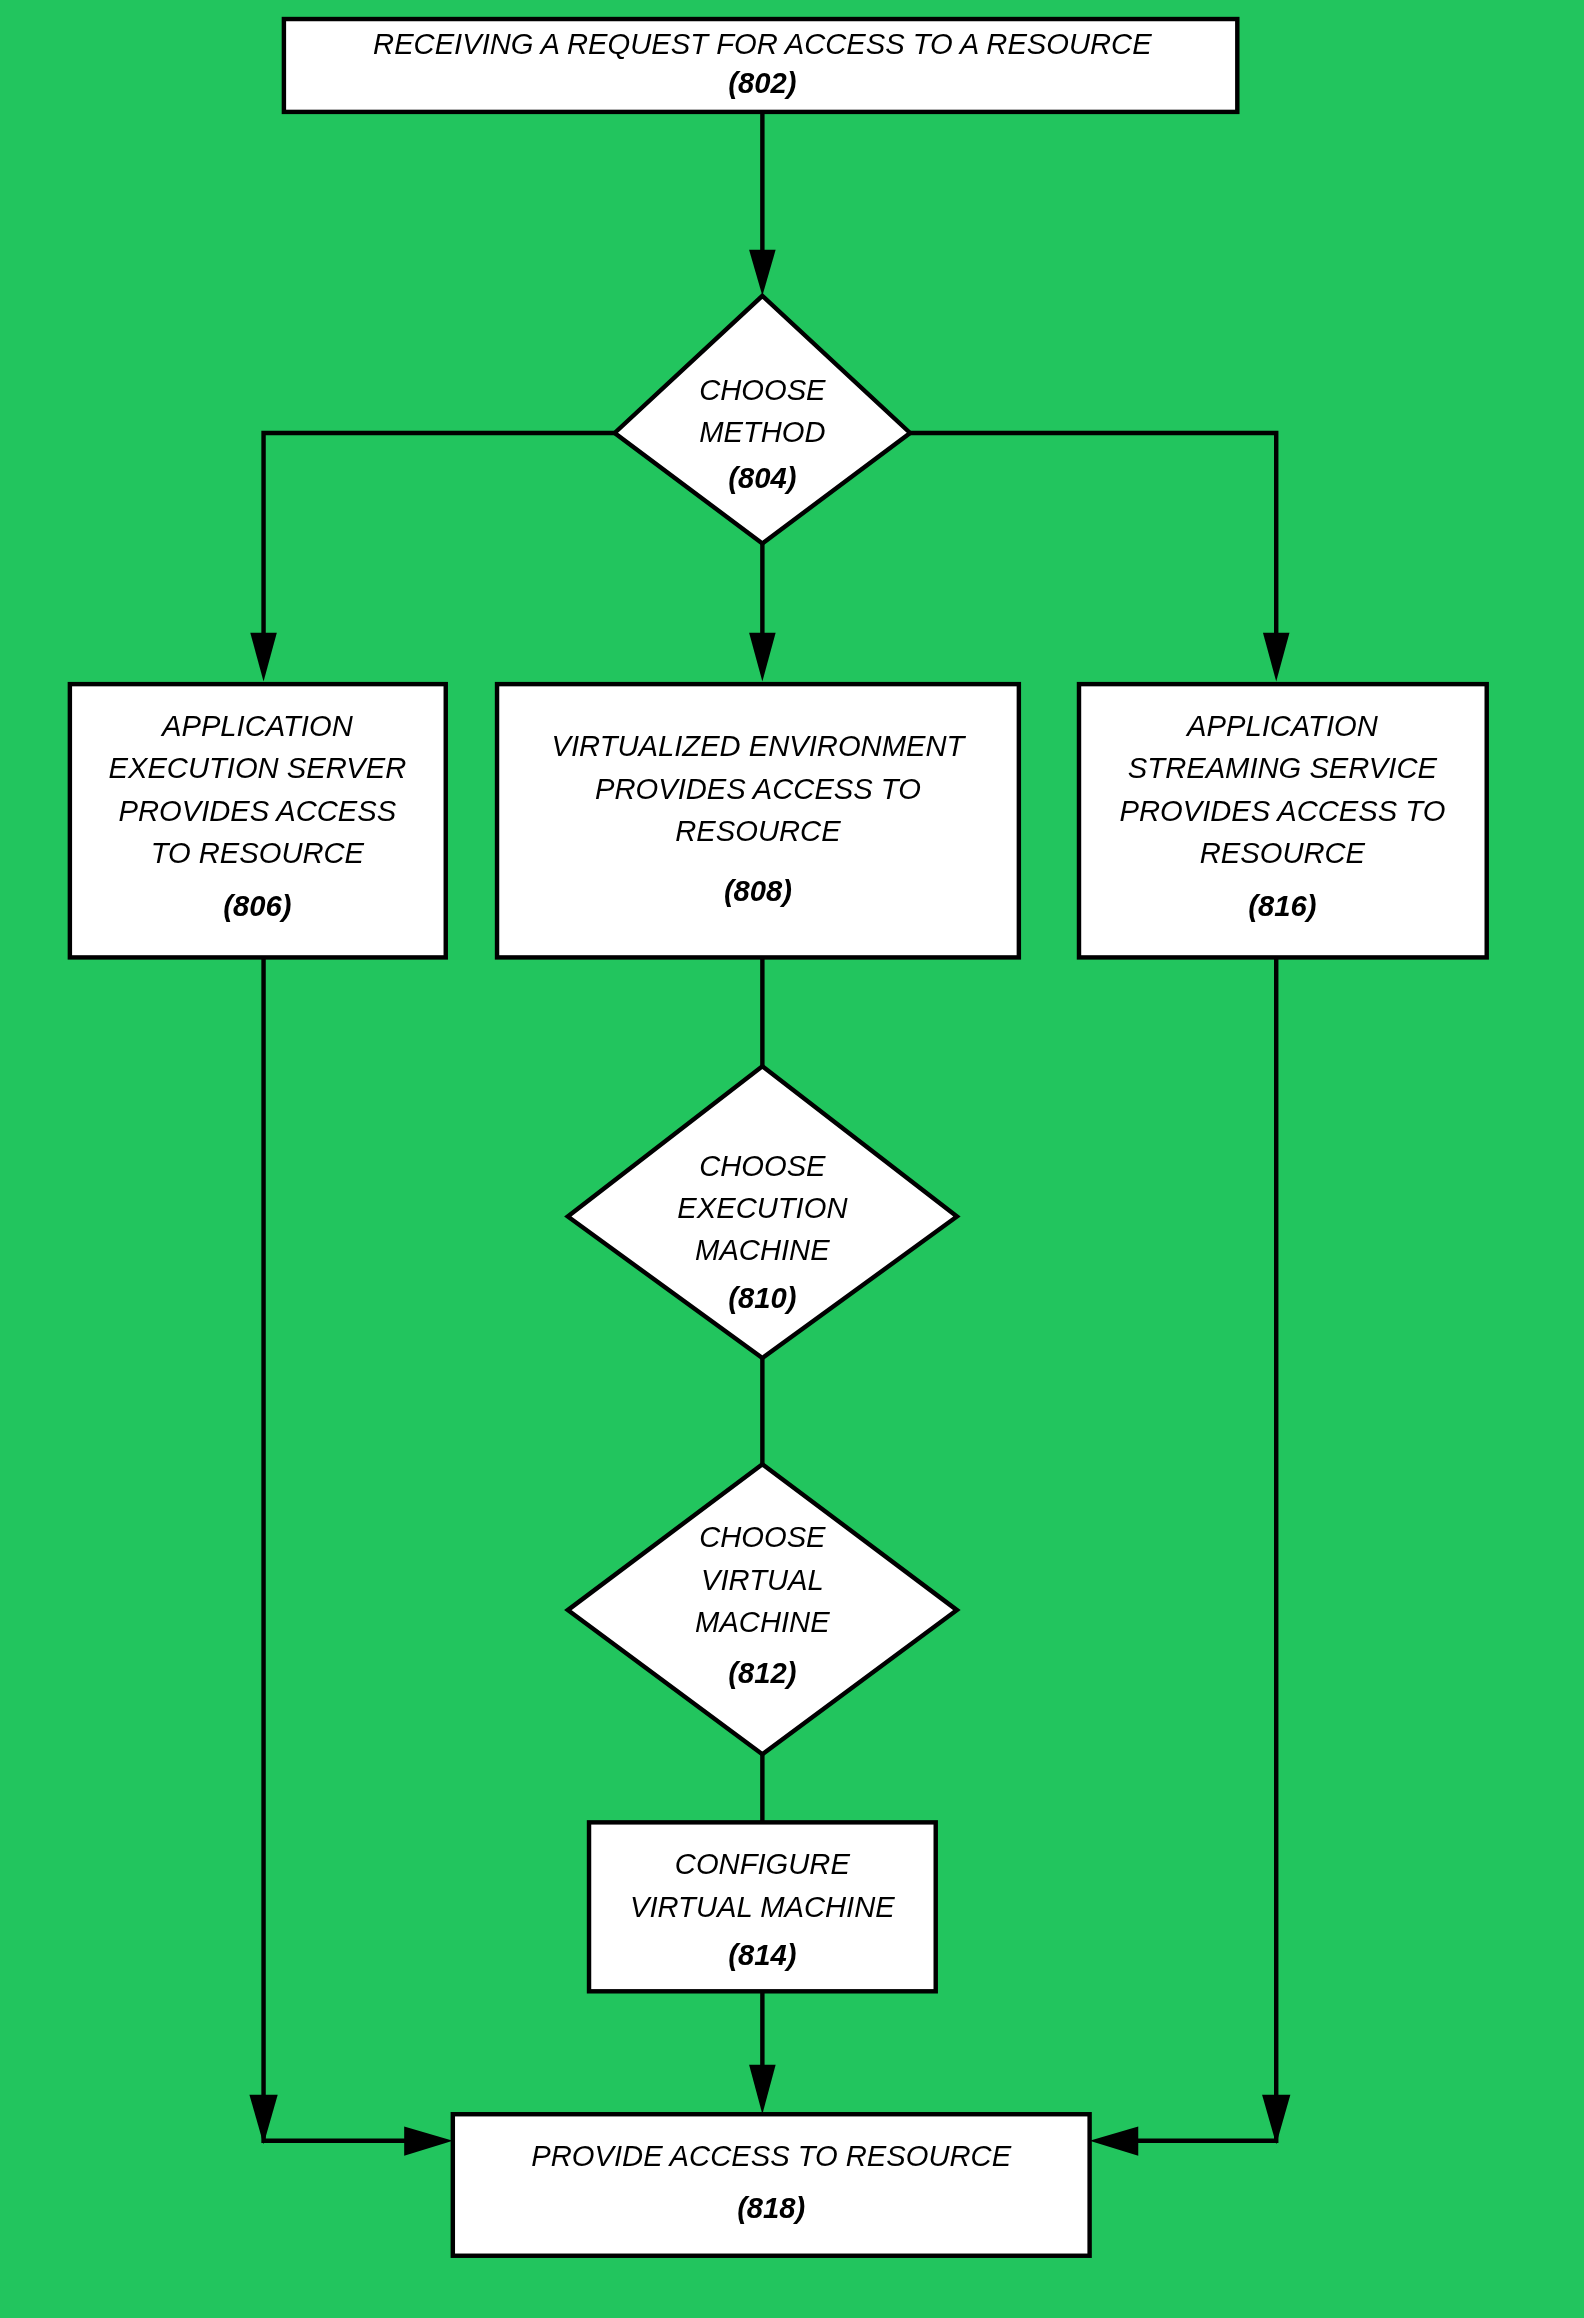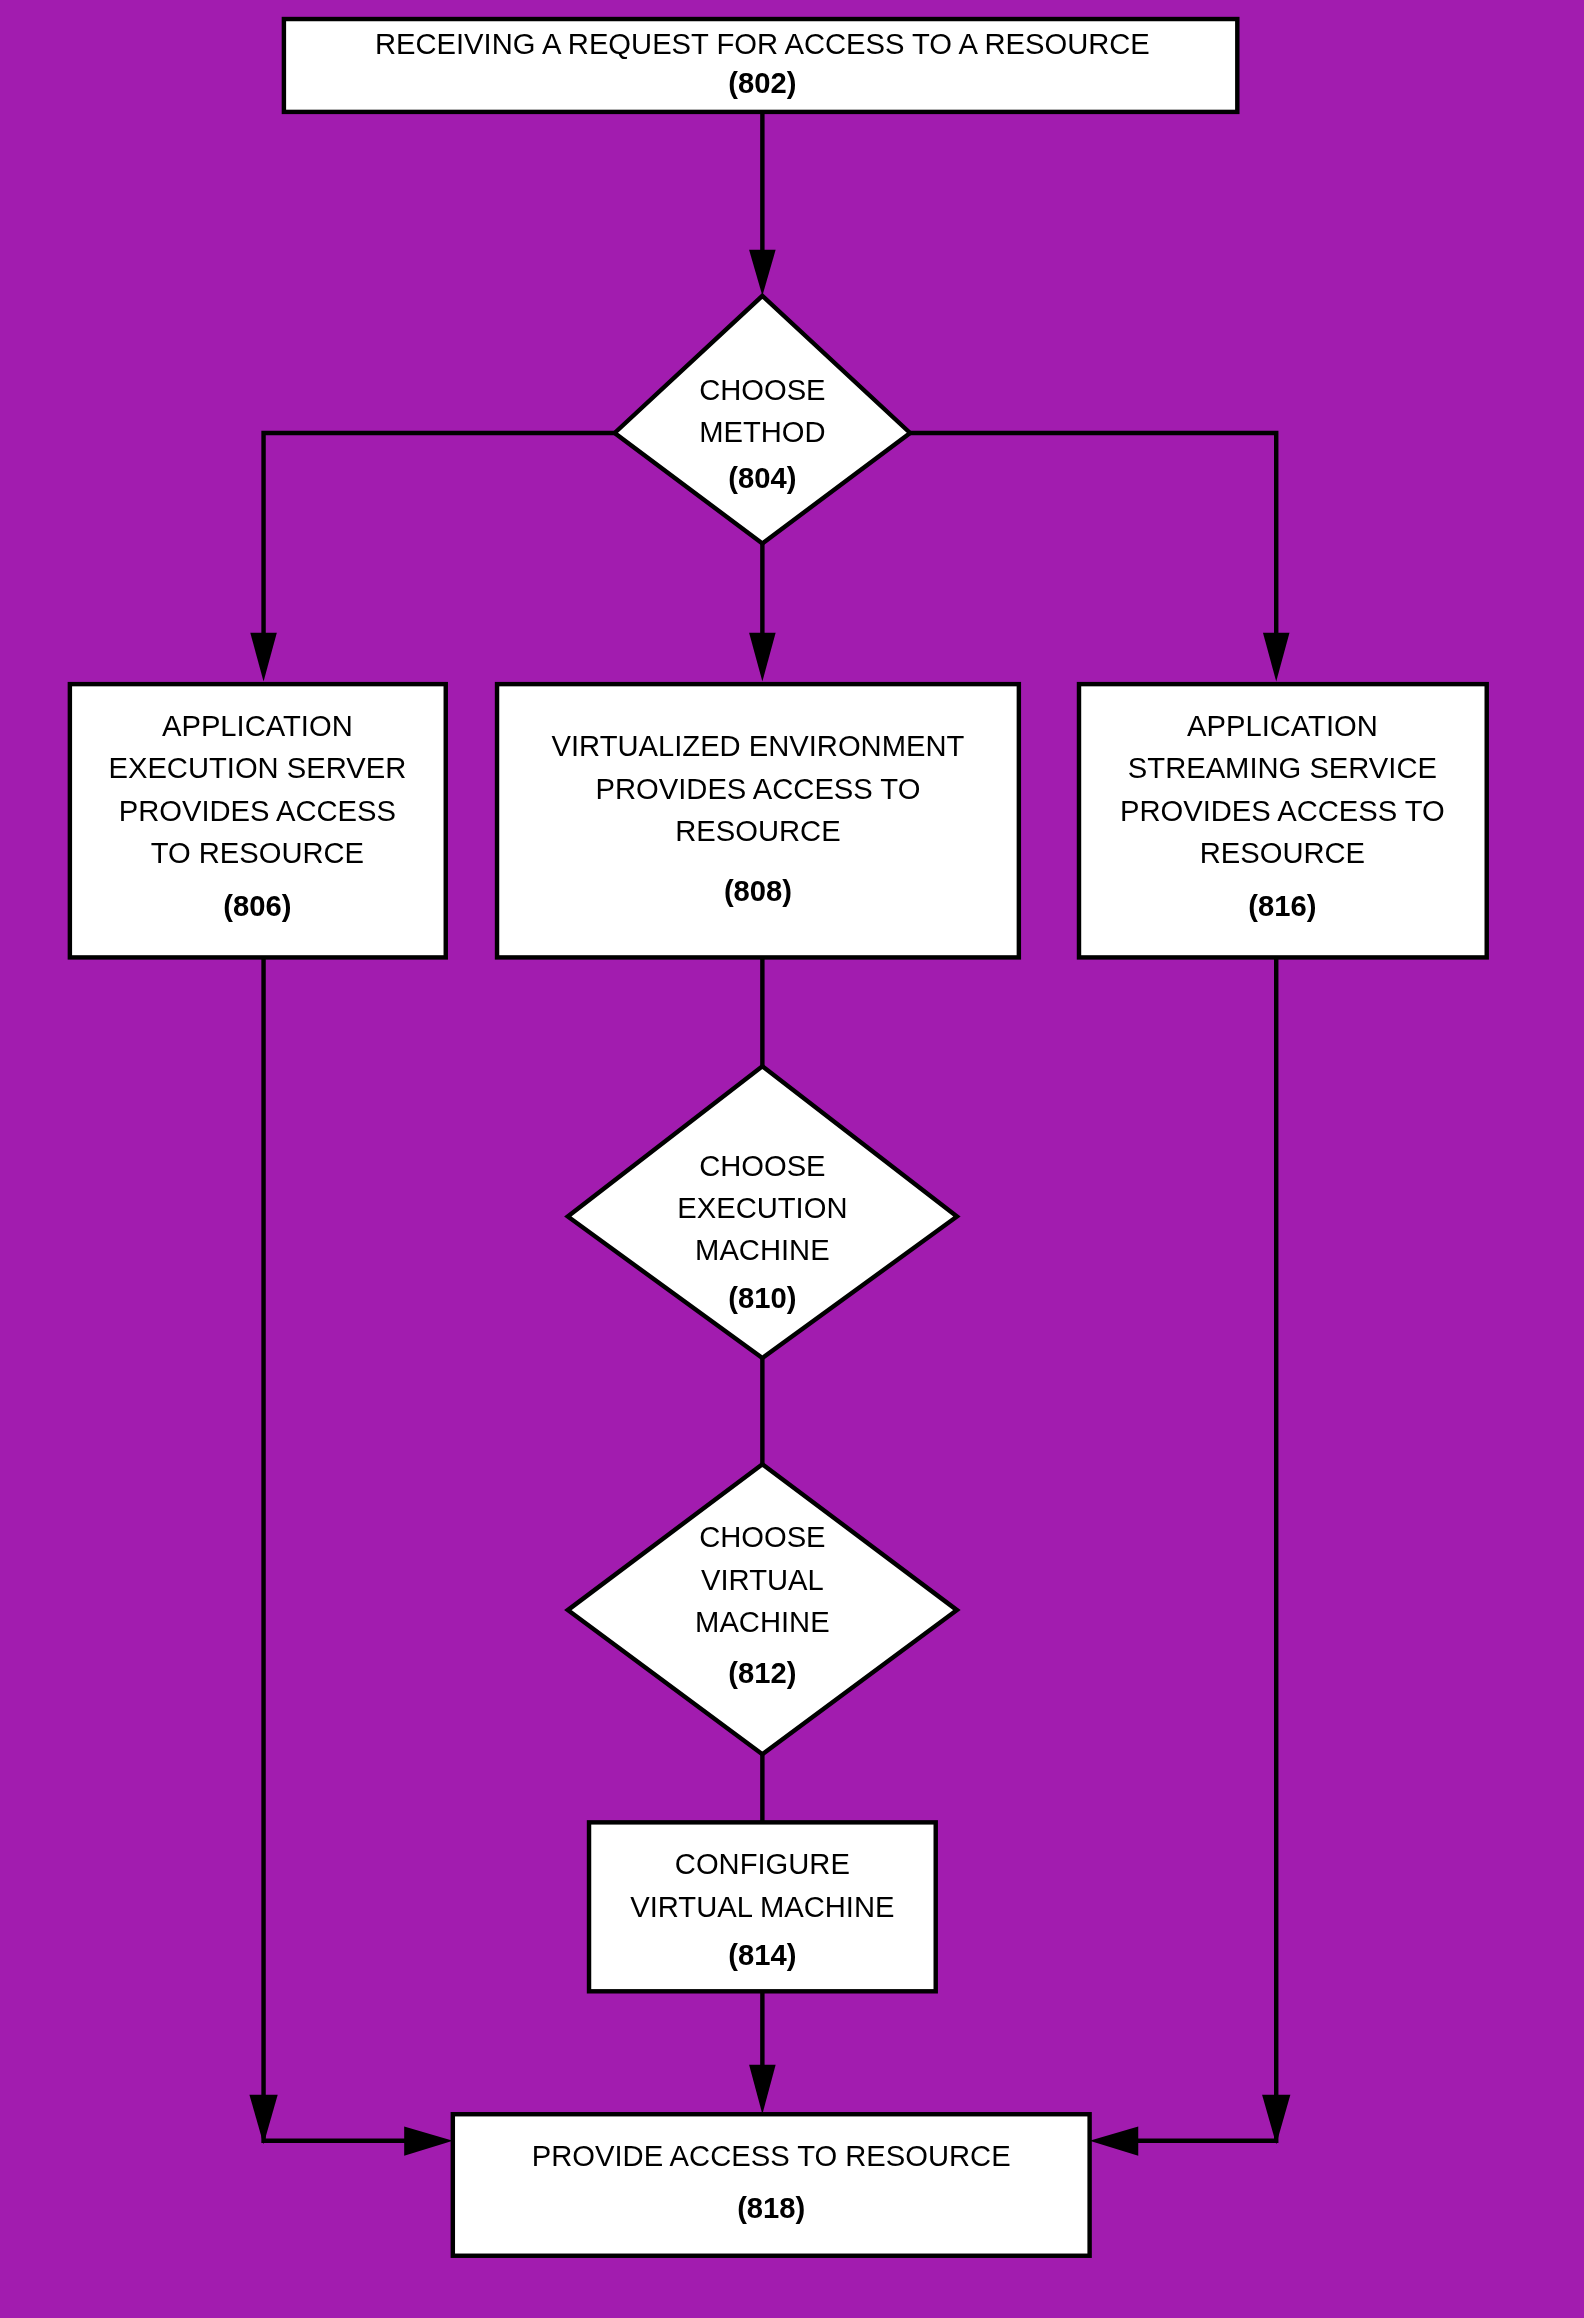--- a/index.html
+++ b/index.html
@@ -8,22 +8,23 @@
     padding: 0;
     background: #ffffff;
   }
   body {
     font-family: "Liberation Sans", sans-serif;
   }
   #page {
     position: relative;
     width: 1584px;
     height: 2319px;
-    background: #a21caf;
+    background: #22c55e;
     overflow: hidden;
+    font-style: italic;
   }
   #flow {
     display: block;
     width: 1584px;
     height: 2319px;
   }
   .shape {
     fill: #ffffff;
     stroke: #000000;
     stroke-width: 5;

